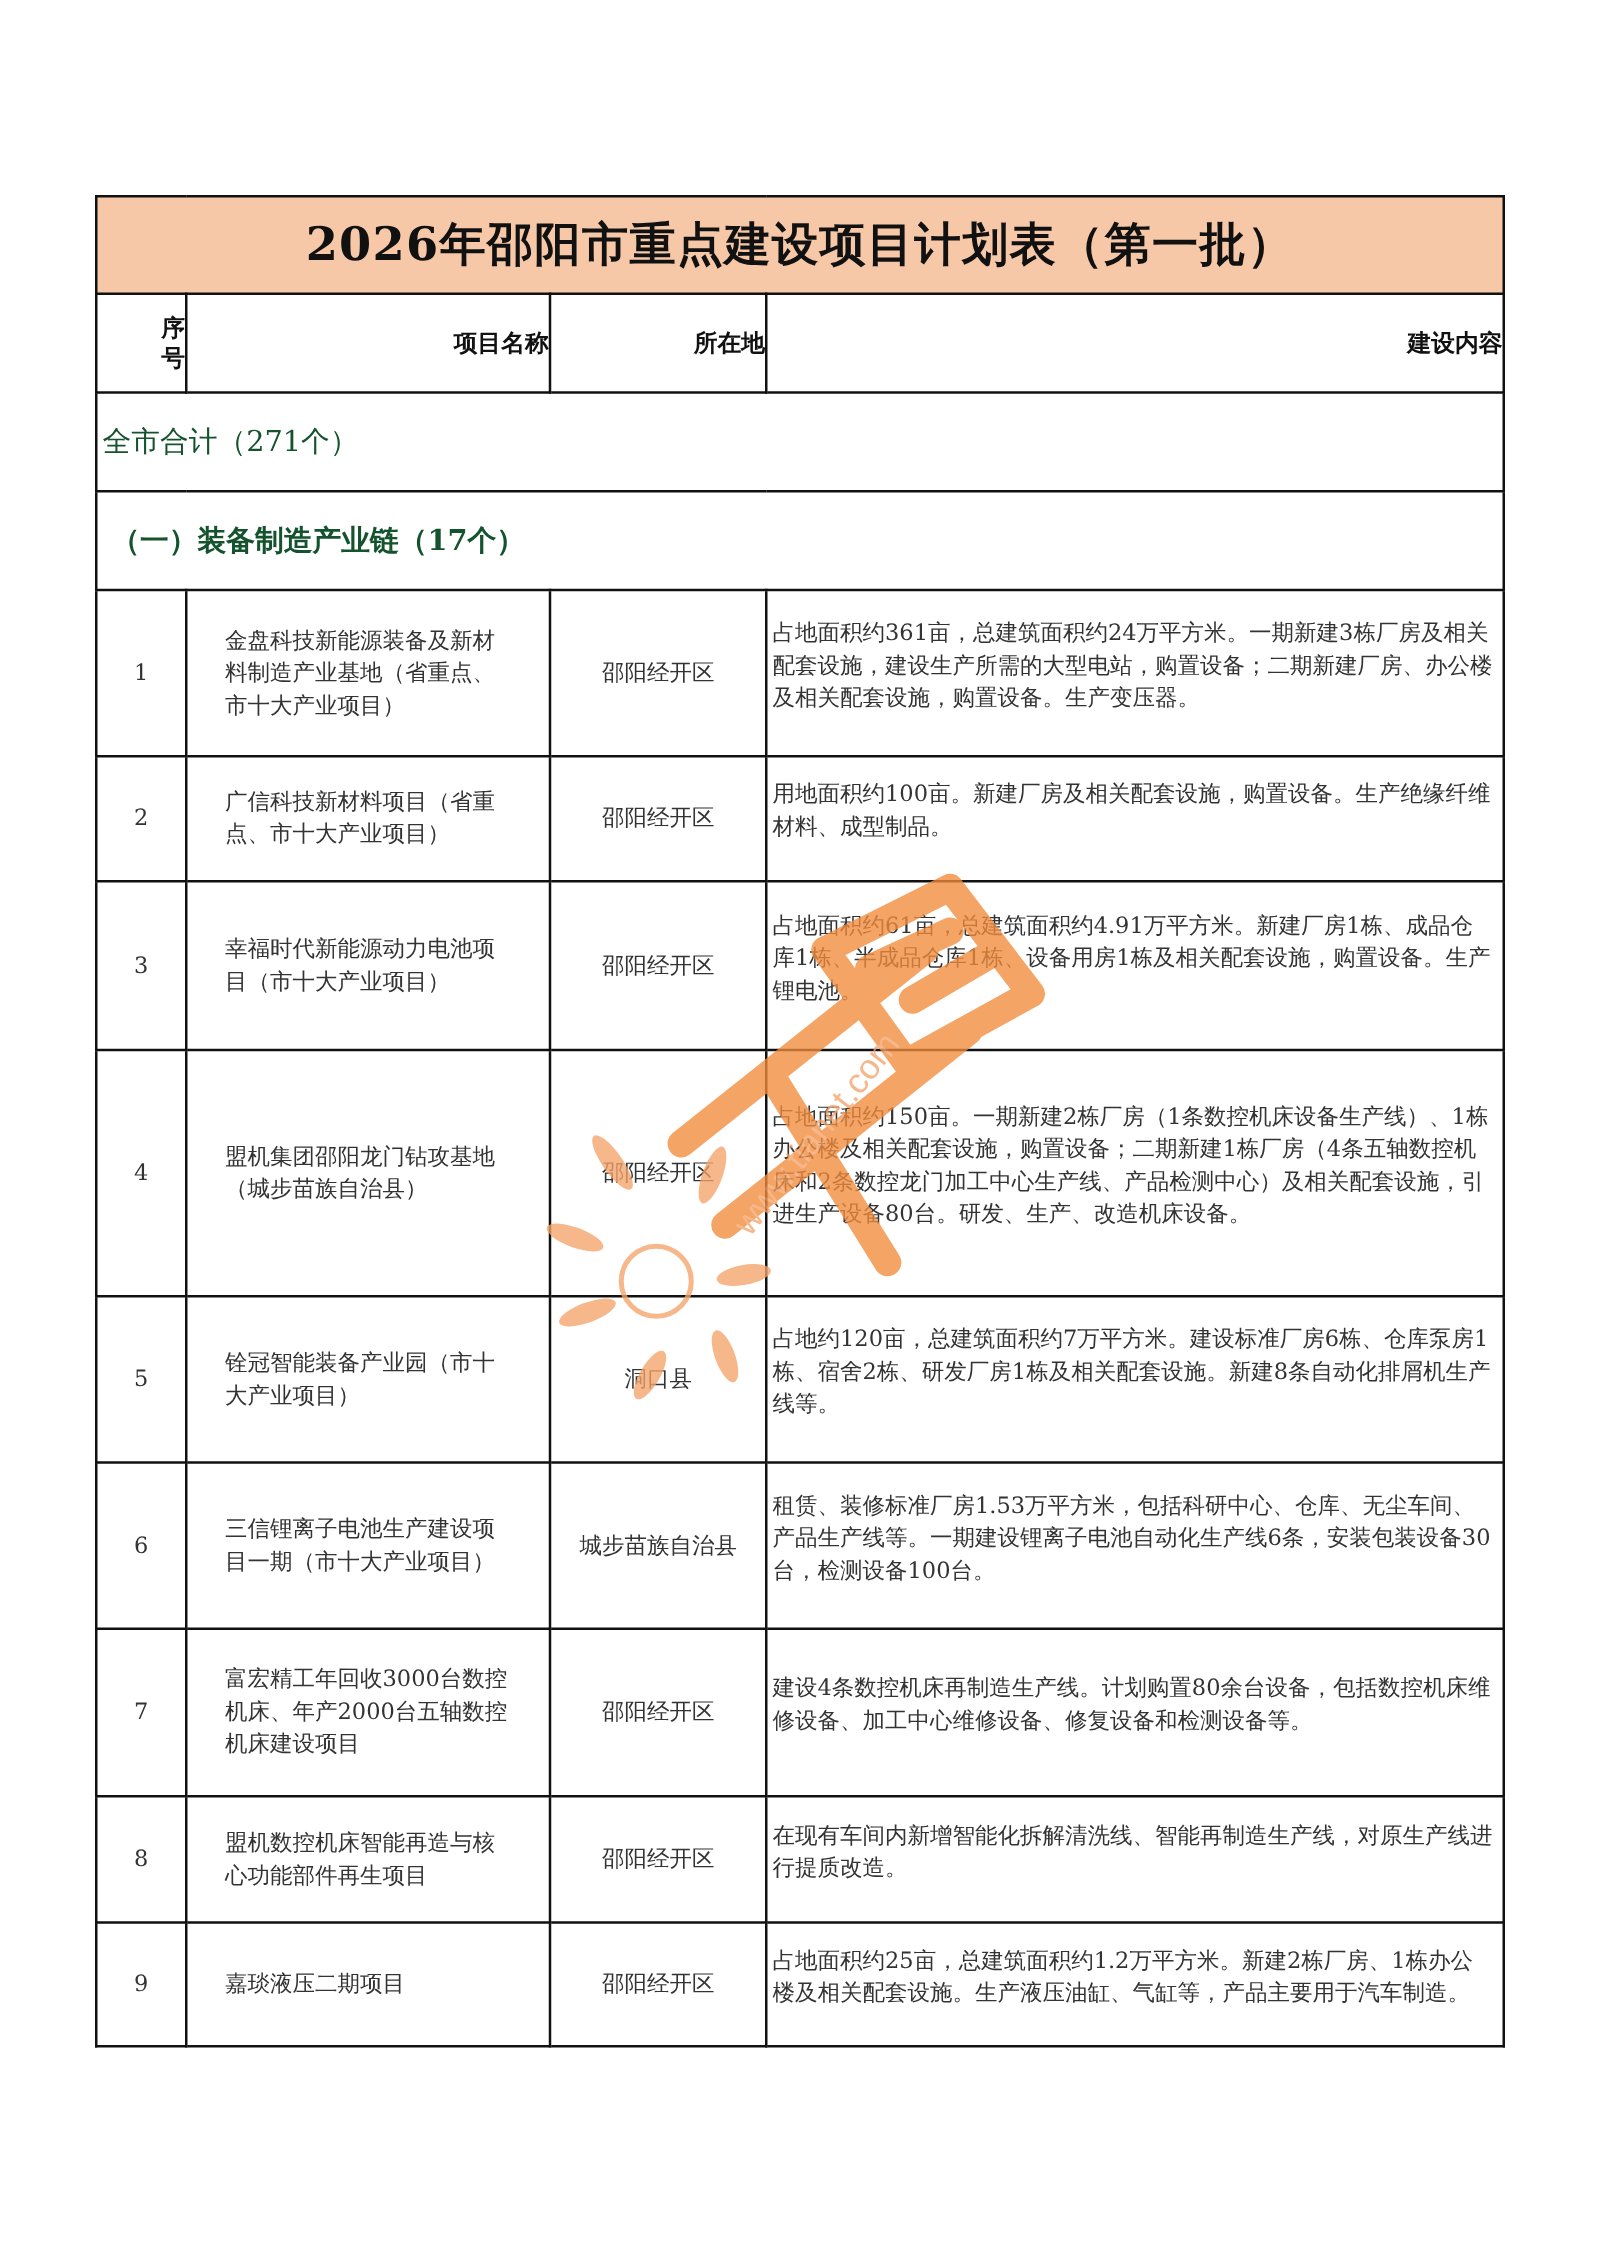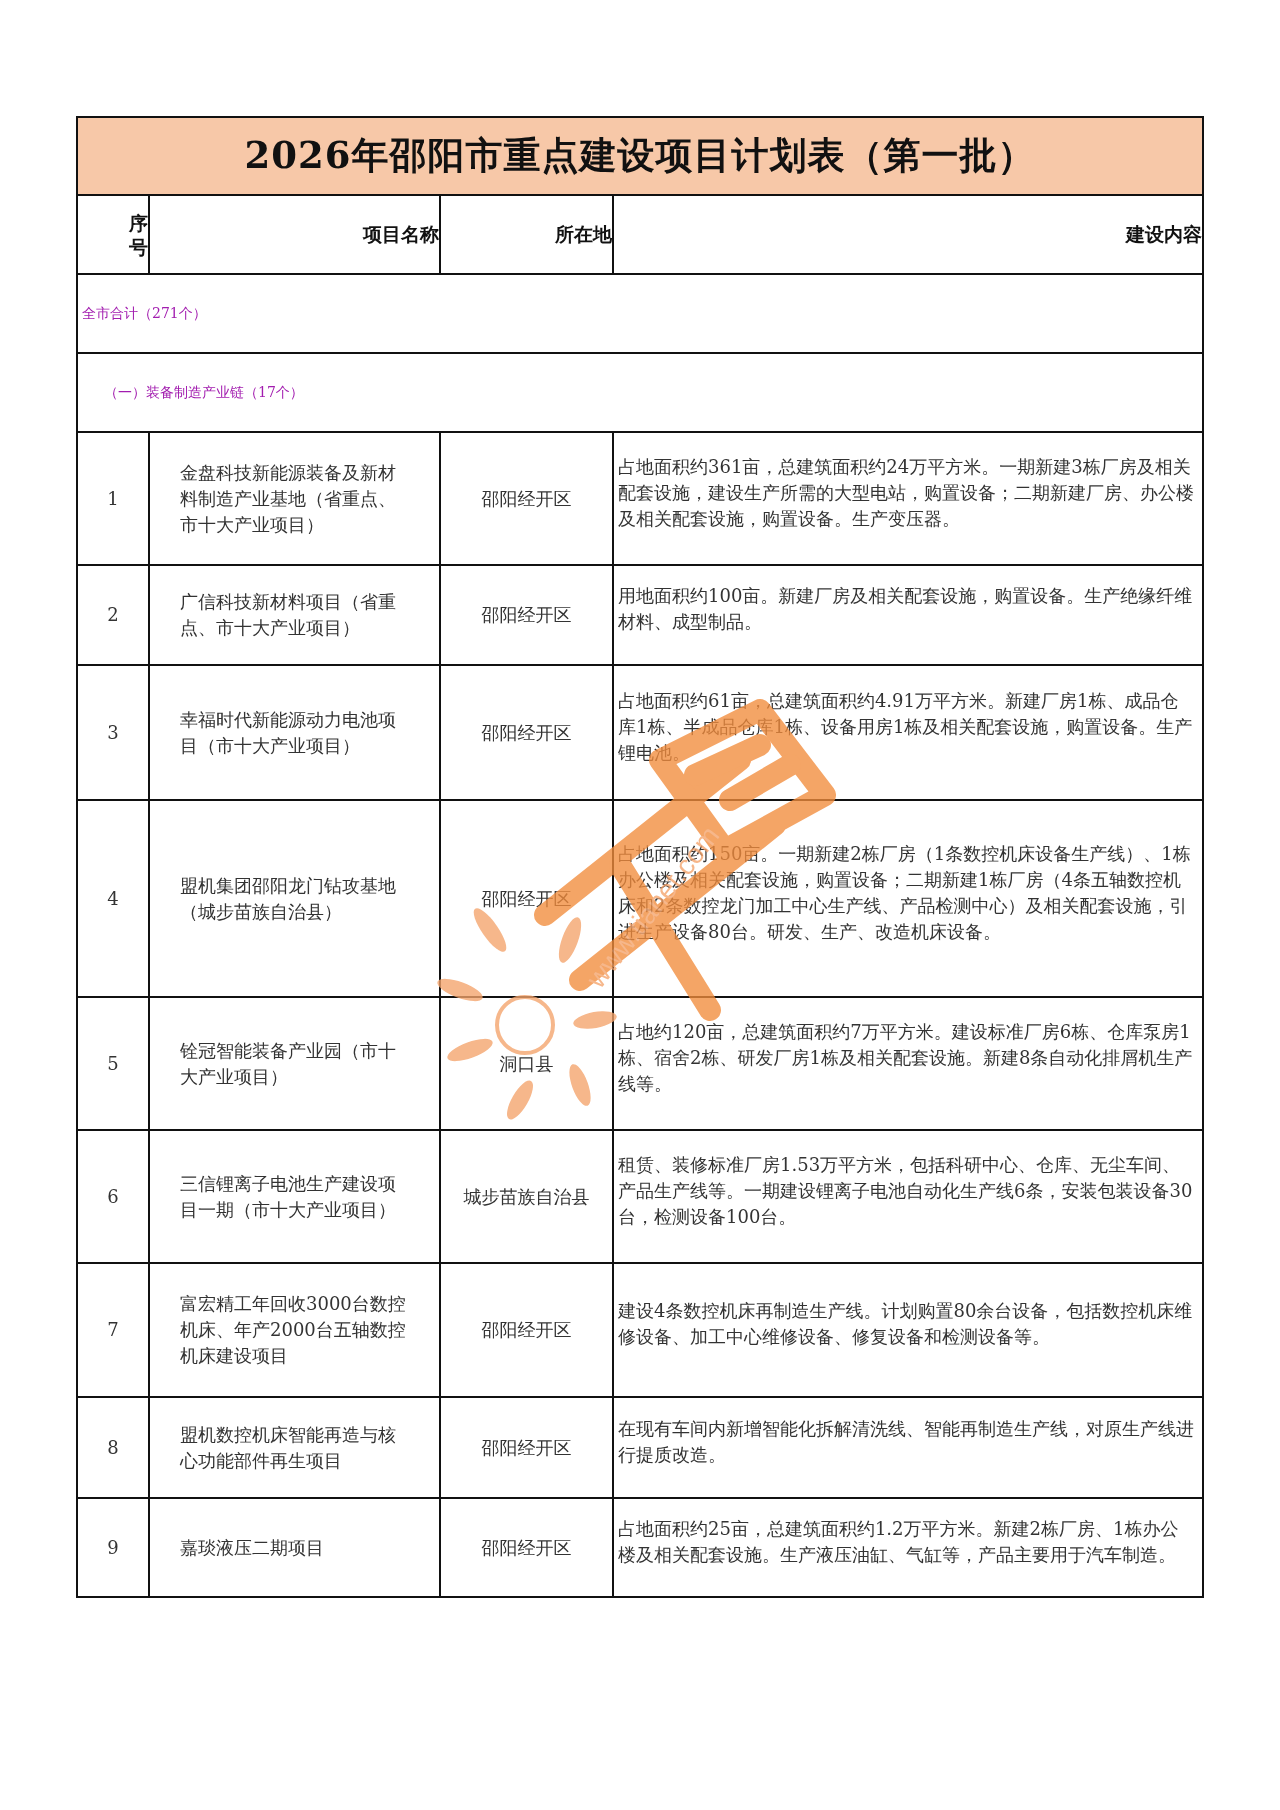--- a/index.html
+++ b/index.html
@@ -1,27 +1,27 @@
 <!DOCTYPE html>
 <html><head>
 <meta charset="utf-8">
 <style>
   html, body { margin:0; padding:0; background:#ffffff; }
   body { width:1280px; height:1810px; position:relative; overflow:hidden;
          font-family:"DejaVu Serif","Liberation Serif",serif; color:#222; }
   .sheet { position:absolute; left:76px; top:116px; width:1126px; }
-  table { border-collapse:collapse; width:1126px; table-layout:fixed; }
+  table { border-collapse:collapse; width:1126px; table-layout:fixed;margin-top:40px; }
   td { border:2px solid #111; padding:0; vertical-align:middle; }
   .title-cell { background:#F7C8A8; height:76px; text-align:center;
                 font-size:37px; font-weight:bold; letter-spacing:1px; color:#111; }
   .hdr td { height:77px; text-align:right; font-size:19px; font-weight:bold; color:#111;
             font-family:"DejaVu Sans","Liberation Sans",sans-serif; }
   .hdr .idx-h { line-height:24px; }
-  .sum td { height:77px; text-align:left; font-size:14px; padding-left:4px; color:#a21caf; }
-  .sum .sub { padding-left:26px; }
+  .sum td { height:77px; text-align:left; font-size:23px; padding-left:4px; color:#14532d; }
+  .sum .sub { padding-left:11px;font-weight:bold; }
   .row td { font-size:18px; line-height:26px; color:#333; }
   .c-idx { text-align:center; }
   .c-name { text-align:left; padding:0 30px; }
   .c-loc { text-align:center;border-radius:13px; }
   .c-desc { text-align:left; padding:0 8px 12px 4px; }
   .watermark { position:absolute; left:430px; top:690px; width:420px; height:430px;
                pointer-events:none; opacity:0.78; }
 </style>
 </head>
 <body>

